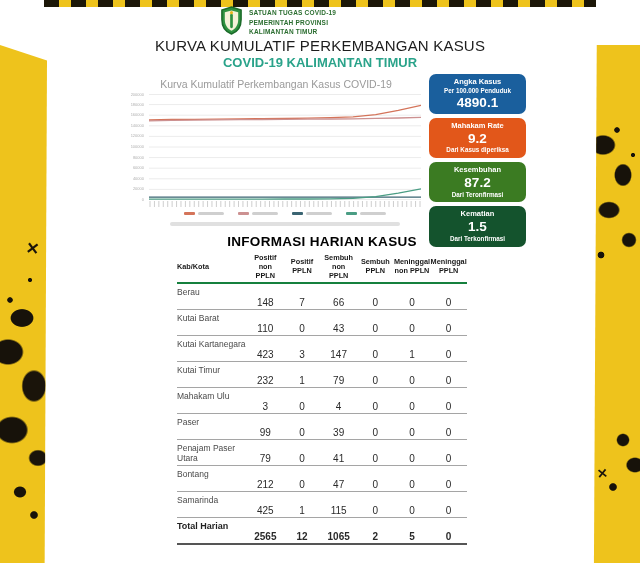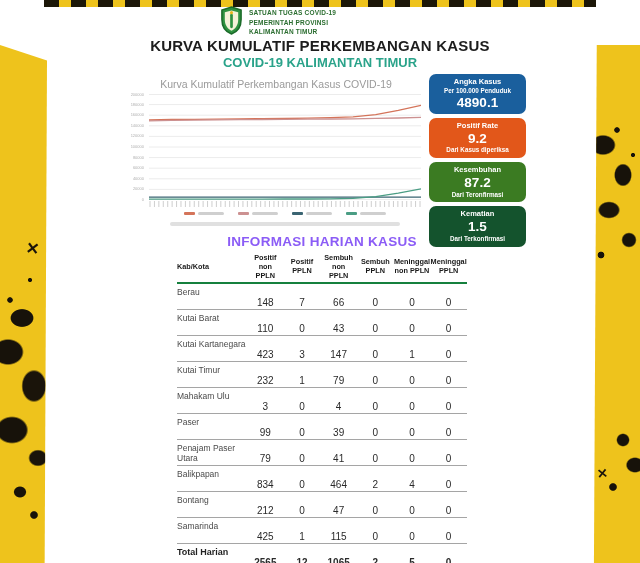--- a/index.html
+++ b/index.html
@@ -37,21 +37,21 @@
       radial-gradient(6px 6px at 20px 442px,#17120a 55%,transparent 72%);}
   .x-mark{position:absolute;color:#1a140a;font-weight:bold;font-size:16px;line-height:1;}
   .x-left{left:26px;top:196px;transform:rotate(8deg);}
   .x-right{right:32px;top:422px;font-size:13px;transform:rotate(-6deg);}
 
   
   .logo-row{position:absolute;left:220px;top:6px;display:flex;align-items:center;gap:6px;}
   .org-lines{display:flex;flex-direction:column;justify-content:center;}
   .org-lines div{font-size:6.5px;font-weight:bold;color:#2c6e31;letter-spacing:.2px;line-height:1.45;}
   .main-title{position:absolute;left:45px;right:45px;top:37px;text-align:center;
-    font-size:15px;font-weight:bold;color:#1d1d1d;letter-spacing:.2px;}
+    font-size:15px;font-weight:normal;color:#1d1d1d;letter-spacing:.2px;}
   .sub-title{position:absolute;left:45px;right:45px;top:55px;text-align:center;
     font-size:13px;font-weight:bold;}
 
   
   .chart-title{position:absolute;left:130px;top:78px;width:292px;text-align:center;
     font-size:10.5px;color:#9a9a9a;}
   .y-labels{position:absolute;left:118px;top:94px;width:28px;height:106px;}
   .y-labels div{position:absolute;right:2px;font-size:4px;color:#b0b0b0;line-height:1;}
   .plot-wrap{position:absolute;left:149px;top:94px;}
   .legend-row{position:absolute;left:149px;top:212px;width:272px;display:flex;
@@ -66,21 +66,21 @@
   .stats-col{position:absolute;left:429px;top:74px;width:97px;display:flex;
     flex-direction:column;gap:4px;}
   .stat-box{border-radius:7px;color:#fff;text-align:center;padding:3px 2px 4px 2px;}
   .stat-title{font-size:7.5px;font-weight:bold;line-height:1.3;}
   .stat-pre{font-size:6.3px;font-weight:bold;line-height:1.25;}
   .stat-value{font-size:13.5px;font-weight:bold;line-height:1.15;}
   .stat-footer{font-size:6.3px;font-weight:bold;line-height:1.25;}
 
   
   .table-block{position:absolute;left:177px;top:234px;width:290px;}
-  .table-title{text-align:center;font-size:13.5px;font-weight:bold;color:#8b5cf6;
+  .table-title{text-align:center;font-size:13.5px;font-weight:bold;color:#000000;
     letter-spacing:.3px;}
   table{border-collapse:collapse;width:290px;margin-top:3px;table-layout:fixed;}
   th{font-size:7.3px;font-weight:bold;color:#1a1a1a;white-space:pre-line;
     vertical-align:middle;text-align:center;line-height:1.2;padding:2px 0;height:26px;
     border-bottom:2px solid #15803d;}
   th.col-name{text-align:left;width:70px;}
   td{border-bottom:1px solid #a5a5a5;height:22px;padding:0;}
   td.cell-name{font-size:8.5px;color:#4a4a4a;vertical-align:top;padding-top:3px;line-height:1.2;}
   td.cell-num{font-size:10px;color:#2a2a2a;text-align:center;vertical-align:bottom;padding-bottom:1px;}
   tr.row-total-harian td{font-weight:bold;border-bottom:2px solid #555;}
@@ -232,21 +232,21 @@
     </div>
   <div class="axis-caption-blur"></div>
 
   <div class="stats-col" id="statsCol">
       <div class="stat-box" style="background: rgb(26, 95, 157);">
         <div class="stat-title">Angka Kasus</div>
         <div class="stat-pre">Per 100.000 Penduduk</div>
         <div class="stat-value">4890.1</div>
       </div>
       <div class="stat-box" style="background: rgb(226, 87, 26);">
-        <div class="stat-title">Positif Rate</div>
+        <div class="stat-title">Mahakam Rate</div>
         <div class="stat-value">9.2</div>
         <div class="stat-footer">Dari Kasus diperiksa</div>
       </div>
       <div class="stat-box" style="background: rgb(59, 123, 34);">
         <div class="stat-title">Kesembuhan</div>
         <div class="stat-value">87.2</div>
         <div class="stat-footer">Dari Teronfirmasi</div>
       </div>
       <div class="stat-box" style="background: #14532d;">
         <div class="stat-title">Kematian</div>
@@ -335,29 +335,20 @@
           <tr>
             <td class="cell-name">Penajam Paser Utara</td>
             <td class="cell-num">79</td>
             <td class="cell-num">0</td>
             <td class="cell-num">41</td>
             <td class="cell-num">0</td>
             <td class="cell-num">0</td>
             <td class="cell-num">0</td>
           </tr>
           <tr>
-            <td class="cell-name">Balikpapan</td>
-            <td class="cell-num">834</td>
-            <td class="cell-num">0</td>
-            <td class="cell-num">464</td>
-            <td class="cell-num">2</td>
-            <td class="cell-num">4</td>
-            <td class="cell-num">0</td>
-          </tr>
-          <tr>
             <td class="cell-name">Bontang</td>
             <td class="cell-num">212</td>
             <td class="cell-num">0</td>
             <td class="cell-num">47</td>
             <td class="cell-num">0</td>
             <td class="cell-num">0</td>
             <td class="cell-num">0</td>
           </tr>
           <tr>
             <td class="cell-name">Samarinda</td>

